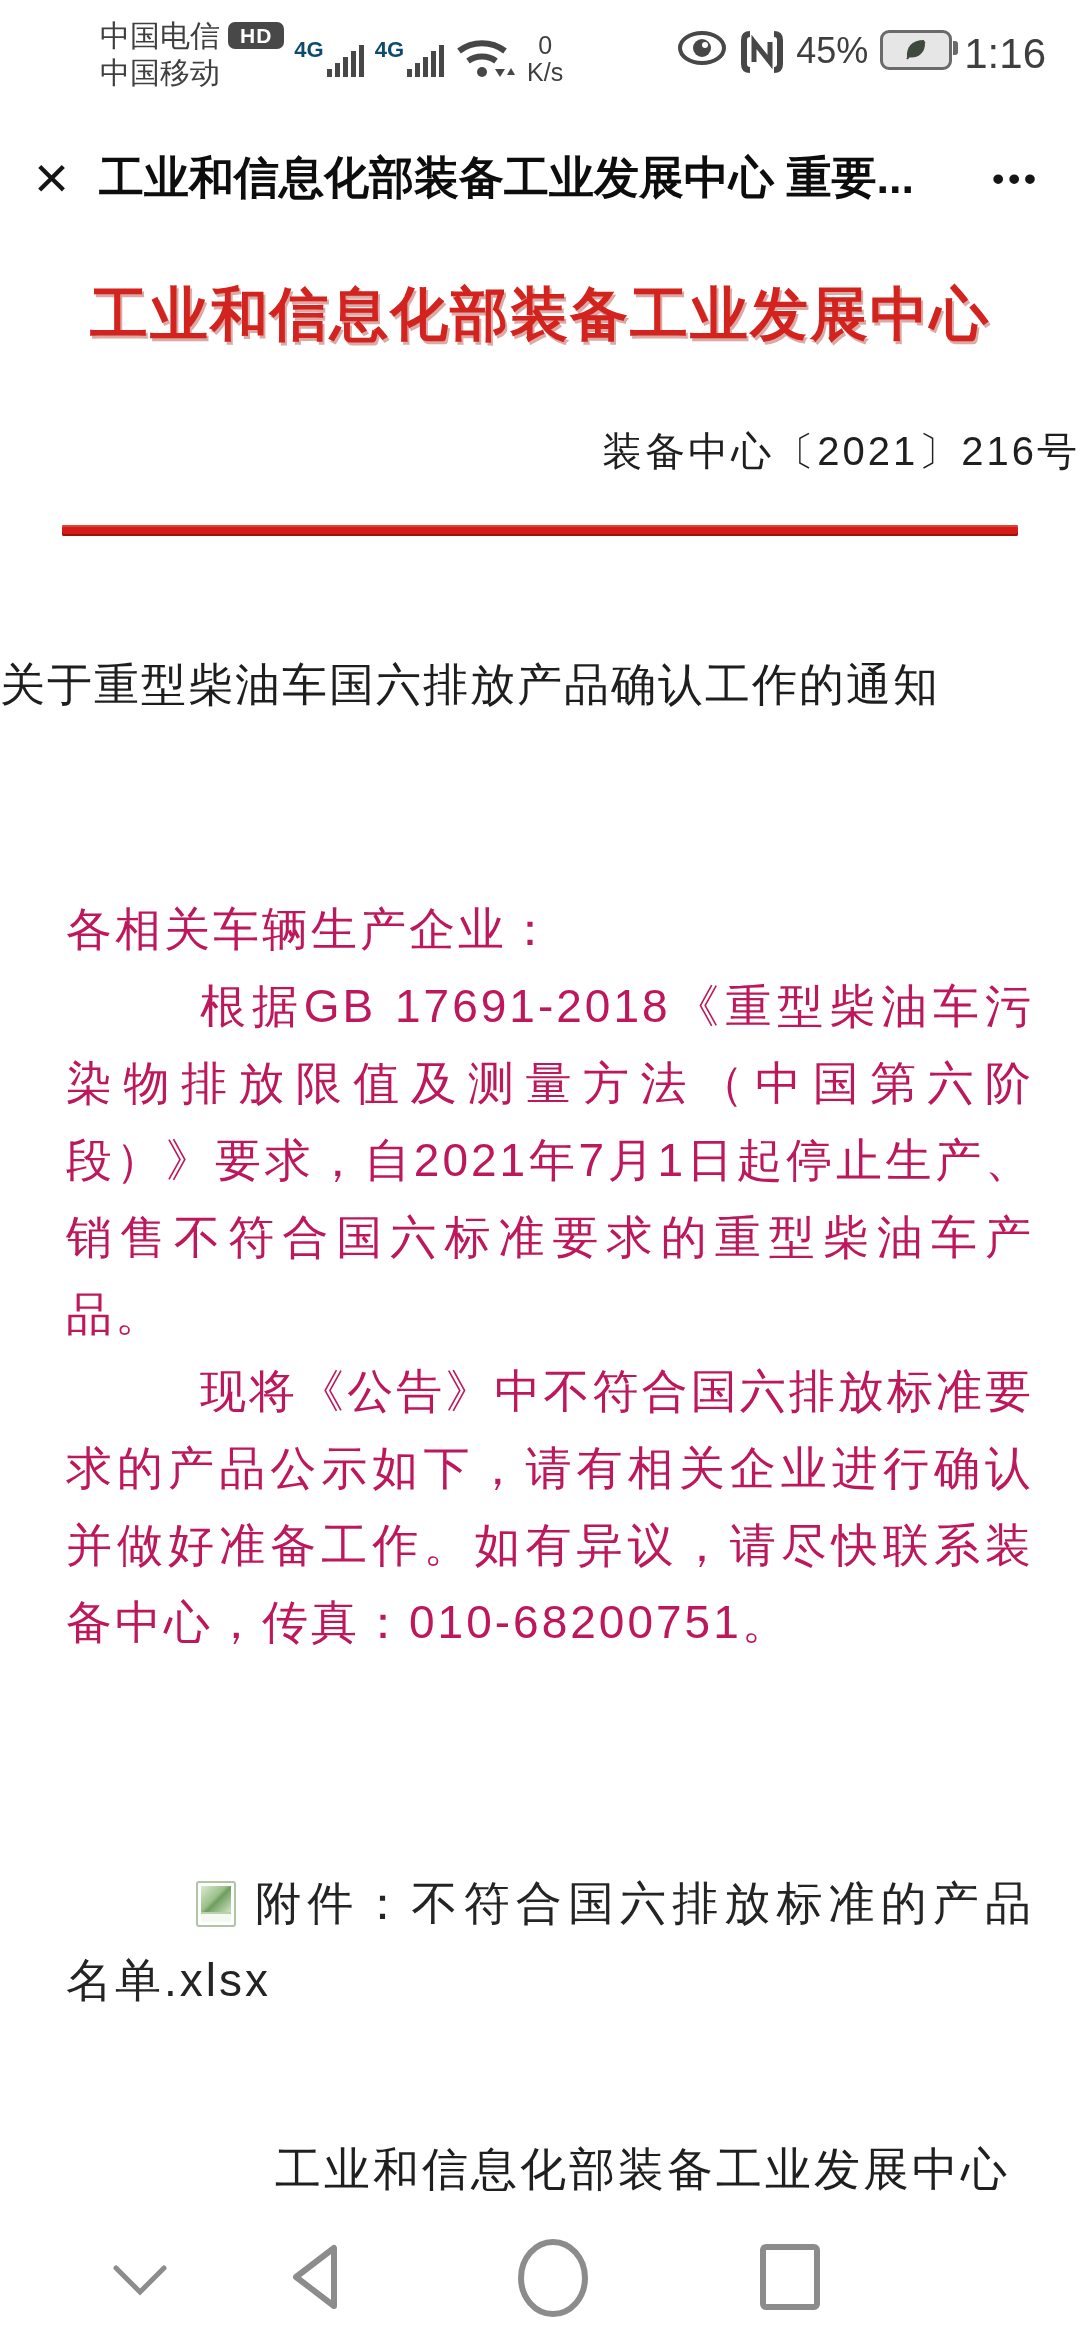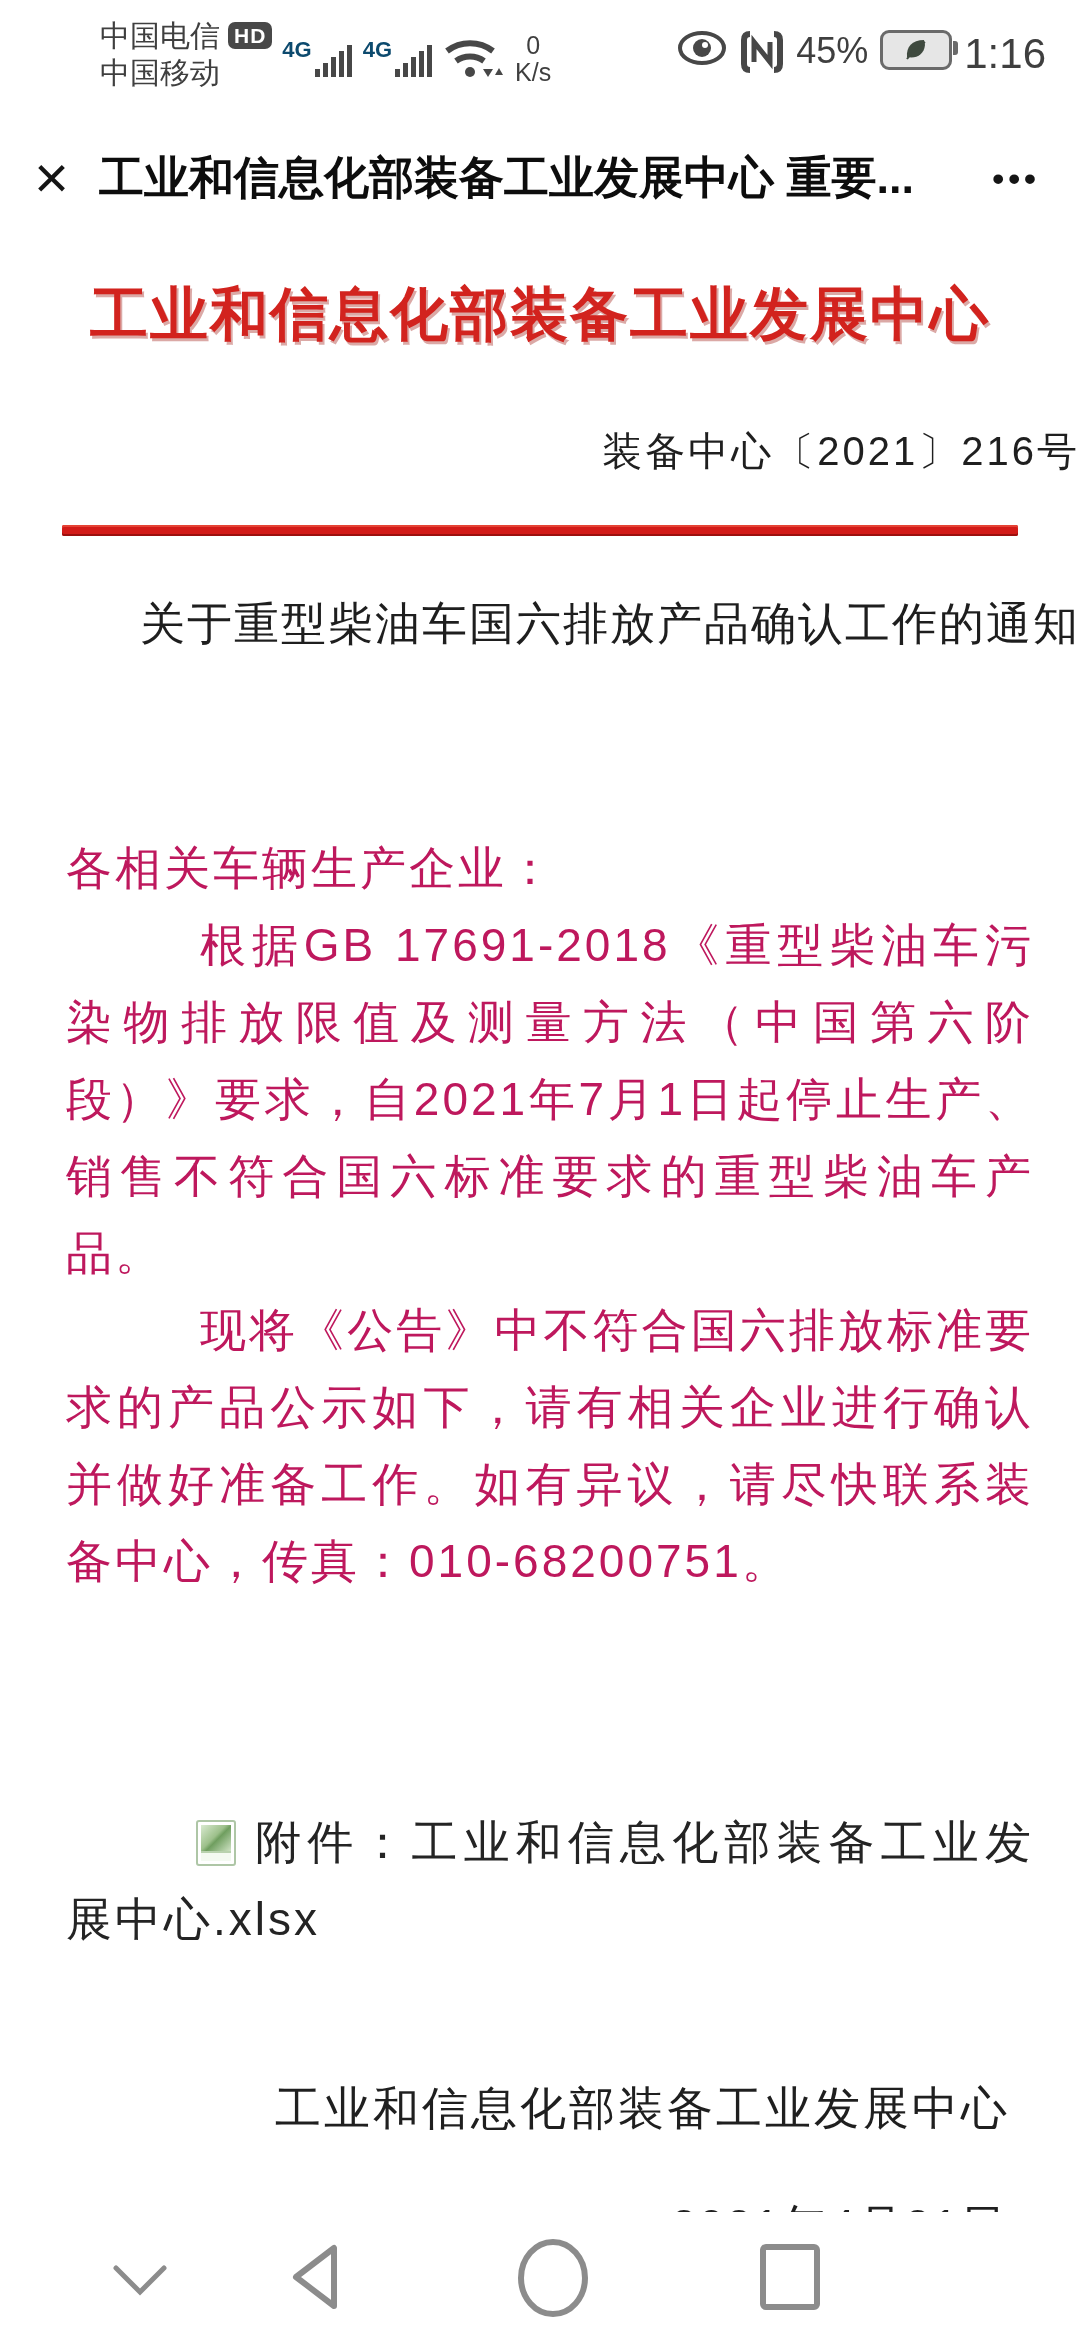--- a/index.html
+++ b/index.html
@@ -6,21 +6,21 @@
   .screen{position:relative;width:1080px;height:2340px;background:#ffffff;overflow:hidden;
           font-family:"Liberation Sans",sans-serif;color:#242424;}
 
   
   .status-bar{position:absolute;top:6px;left:0;right:0;height:96px;display:flex;align-items:center;
               padding:0 34px 0 100px;box-sizing:border-box;color:#3f3f3f;}
   .sb-left{display:flex;align-items:center;gap:10px;}
   .carriers{display:flex;flex-direction:column;line-height:37px;font-size:30px;}
   .carrier-row{display:flex;align-items:center;gap:8px;}
   .hd-badge{display:inline-block;background:#484848;color:#fff;font-size:21px;font-weight:bold;
-            line-height:27px;padding:0 6px;border-radius:7px;letter-spacing:1px;}
+            line-height:27px;padding:0 12px;border-radius:7px;letter-spacing:1px;}
   .net-group{display:flex;align-items:flex-end;gap:3px;margin-top:14px;}
   .net-label{font-size:22px;font-weight:bold;color:#0c4a6e;transform:translateY(-16px);}
   .speed{display:flex;flex-direction:column;align-items:center;font-size:25px;line-height:27px;margin-top:10px;}
   .sb-right{margin-left:auto;display:flex;align-items:flex-start;gap:12px;}
   .pct{font-size:36px;}
   .clock{font-size:42px;}
   .battery{position:relative;width:66px;height:34px;border:3px solid #6a6a6a;border-radius:9px;
            background:#e6e6e6;display:flex;align-items:center;justify-content:center;}
   .battery:after{content:"";position:absolute;right:-9px;top:8px;width:5px;height:14px;background:#6a6a6a;
                  border-radius:0 3px 3px 0;}
@@ -32,21 +32,21 @@
   .nav-title{margin-left:30px;font-size:45px;font-weight:bold;white-space:nowrap;overflow:hidden;color:#0d0d0d;}
   .nav-more{margin-left:auto;font-size:34px;font-weight:bold;letter-spacing:4px;color:#151515;}
 
   
   .doc{position:absolute;top:230px;left:0;right:0;}
   .org-title{margin:46px 0 0;text-align:center;font-size:58px;font-weight:800;letter-spacing:2px;
              color:#d2231e;text-shadow:2px 3px 0 rgba(160,30,22,.38);}
   .doc-number{margin-top:70px;text-align:right;font-size:40px;letter-spacing:3px;color:#1f1f1f;}
   .red-line{margin:46px 62px 0;height:11px;background:#d31b18;border-radius:2px;
             box-shadow:inset 0 2px 0 #e54234, inset 0 -2px 0 #9c100e;}
-  .notice-title{margin-top:58px;text-align:right;font-size:45px;letter-spacing:2px;color:#1e1e1e;}
+  .notice-title{margin-top:119px;text-align:left;font-size:45px;letter-spacing:2px;color:#1e1e1e;}
   .body-text{margin:176px 46px 0 66px;font-size:46px;line-height:77px;letter-spacing:3px;
              text-align:justify;color:#be185d;}
   .body-text p{margin:0;padding:0;}
   .p-indent{text-indent:134px;}
   .p-first{margin-top:16px;}
   .attach{margin:204px 46px 0 66px;font-size:46px;line-height:77px;letter-spacing:3px;
           text-align:justify;color:#242424;text-indent:130px;}
   .xlsx-icon{display:inline-block;width:40px;height:46px;margin-right:16px;vertical-align:-8px;
              border:2px solid #aec6a6;border-radius:3px;background:#fff;position:relative;box-sizing:border-box;}
   .xlsx-icon .sheet{position:absolute;left:3px;top:3px;right:3px;height:26px;
@@ -149,21 +149,21 @@
 
     <div class="body-text">
       <p>各相关车辆生产企业：</p>
       <p class="p-indent p-first">根据GB 17691-2018《重型柴油车污染物排放限值及测量方法（中国第六阶段）》要求，自2021年7月1日起停止生产、销售不符合国六标准要求的重型柴油车产品。</p>
       <p class="p-indent">现将《公告》中不符合国六排放标准要求的产品公示如下，请有相关企业进行确认并做好准备工作。如有异议，请尽快联系装备中心，传真：010-68200751。</p>
     </div>
 
     <p class="attach">
       <span class="xlsx-icon">
         <span class="sheet"></span><span class="strip"></span>
-      </span><span>附件：工业和信息化部装备工业发展中心.xlsx</span>
+      </span><span>附件：不符合国六排放标准的产品名单.xlsx</span>
     </p>
 
     <div class="signature">工业和信息化部装备工业发展中心</div>
     <div class="date">2021年4月21日</div>
   </div>
 
   <div class="bottom-nav">
     <span class="bn" style="left:108px;top:48px;">
       <svg width="64" height="40" viewBox="0 0 64 40" fill="none" stroke="#8c8c8c" stroke-width="5" stroke-linecap="round">
         <polyline points="8,8 32,32 56,8"></polyline>

